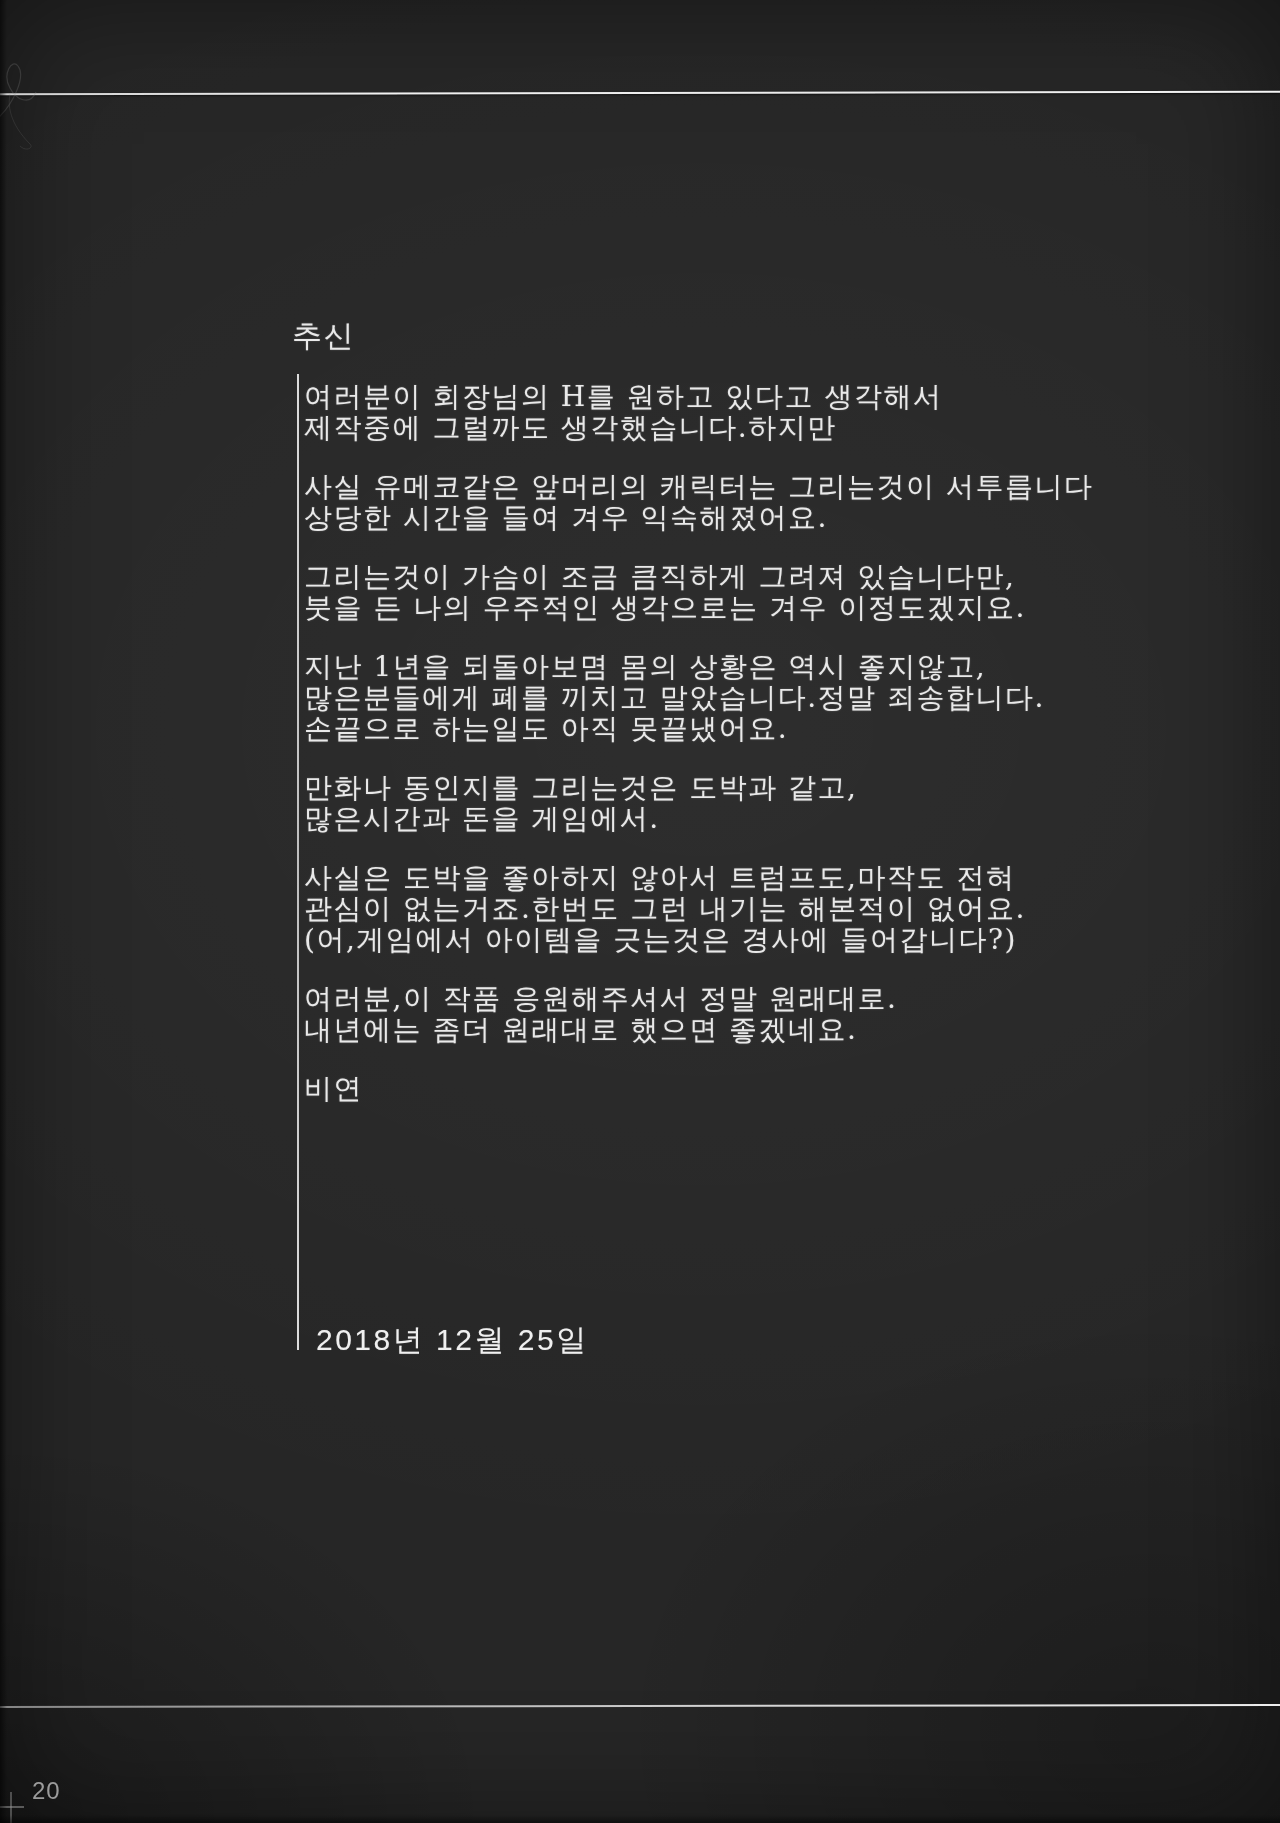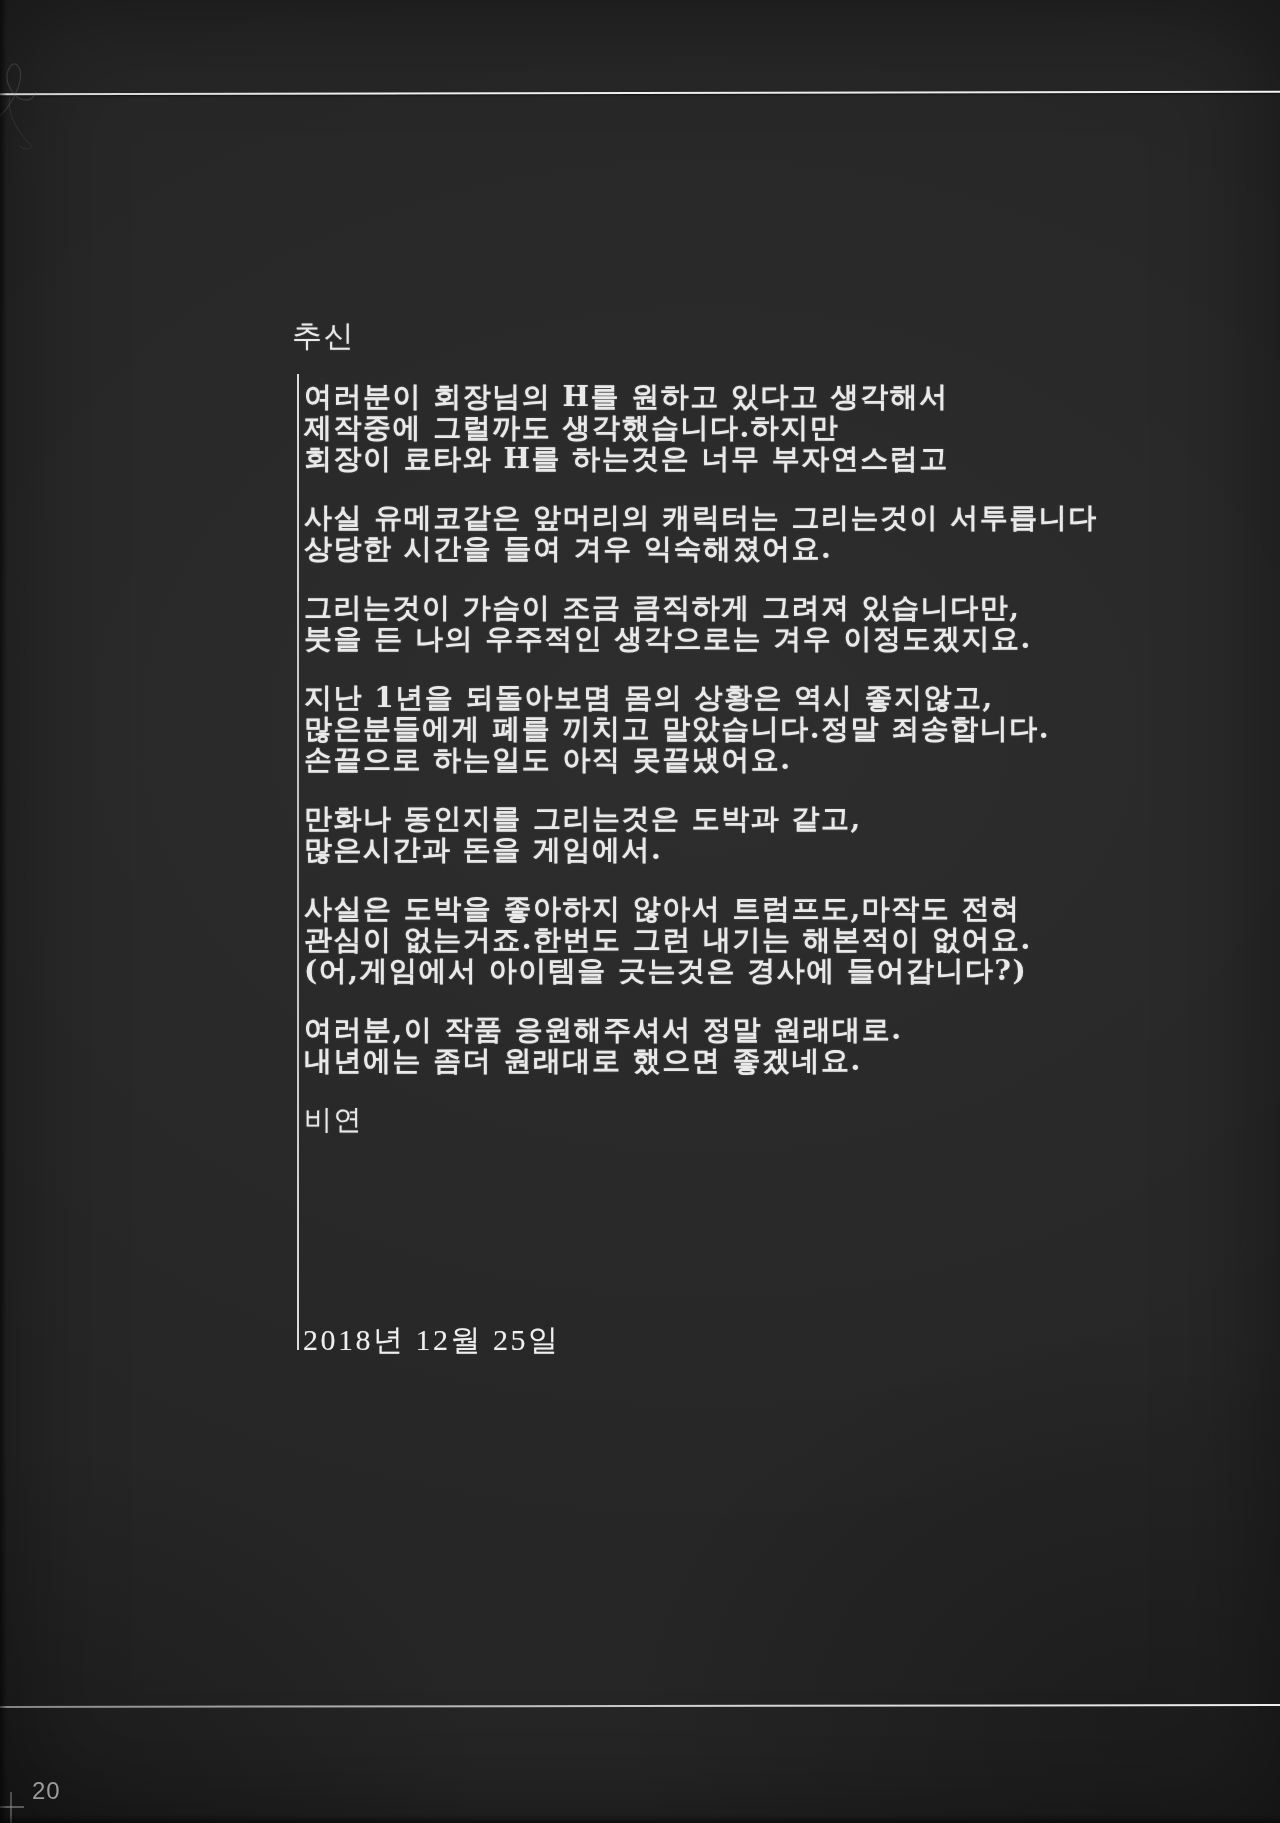--- a/index.html
+++ b/index.html
@@ -62,35 +62,35 @@
     width: 880px;
     color: #e9e9e9;
     font-size: 28px;
     letter-spacing: 1.5px;
     text-shadow: 0 0 2px rgba(255,255,255,0.25);
   }
   .ps-label {
     font-size: 30px;
     margin: 0 0 24px -12px;
   }
-  .para { margin: 0 0 28px 0; font-weight: bold; }
+  .para { margin: 0 0 28px 0; }
   .para .line {
     display: block;
     line-height: 31px;
     white-space: nowrap;
   }
   .signature {
     margin: 2px 0 0 0;
     line-height: 31px;
   }
   .date-line {
     position: absolute;
-    left: 303px; top: 1320px;
+    left: 316px; top: 1320px;
     color: #efefef;
-    font-family: Liberation Serif, serif;
+    font-family: Liberation Sans, sans-serif;
     font-size: 30px;
     letter-spacing: 2.5px;
     white-space: nowrap;
     text-shadow: 0 0 1px rgba(255,255,255,0.3);
   }
   .page-number {
     position: absolute;
     left: 32px; top: 1777px;
     color: #9b9b9b;
     font-family: "Liberation Sans", sans-serif;
@@ -123,21 +123,20 @@
   </svg>
 
   <div class="margin-vline"></div>
 
   <div class="content">
     <div class="ps-label">추신</div>
 
     <div class="para">
       <span class="line">여러분이 회장님의 H를 원하고 있다고 생각해서</span>
       <span class="line">제작중에 그럴까도 생각했습니다.하지만</span>
-      <span class="line">회장이 료타와 H를 하는것은 너무 부자연스럽고</span>
     </div>
 
 
     <div class="para">
       <span class="line">사실 유메코같은 앞머리의 캐릭터는 그리는것이 서투릅니다</span>
       <span class="line">상당한 시간을 들여 겨우 익숙해졌어요.</span>
     </div>
 
     <div class="para">
       <span class="line">그리는것이 가슴이 조금 큼직하게 그려져 있습니다만,</span>

